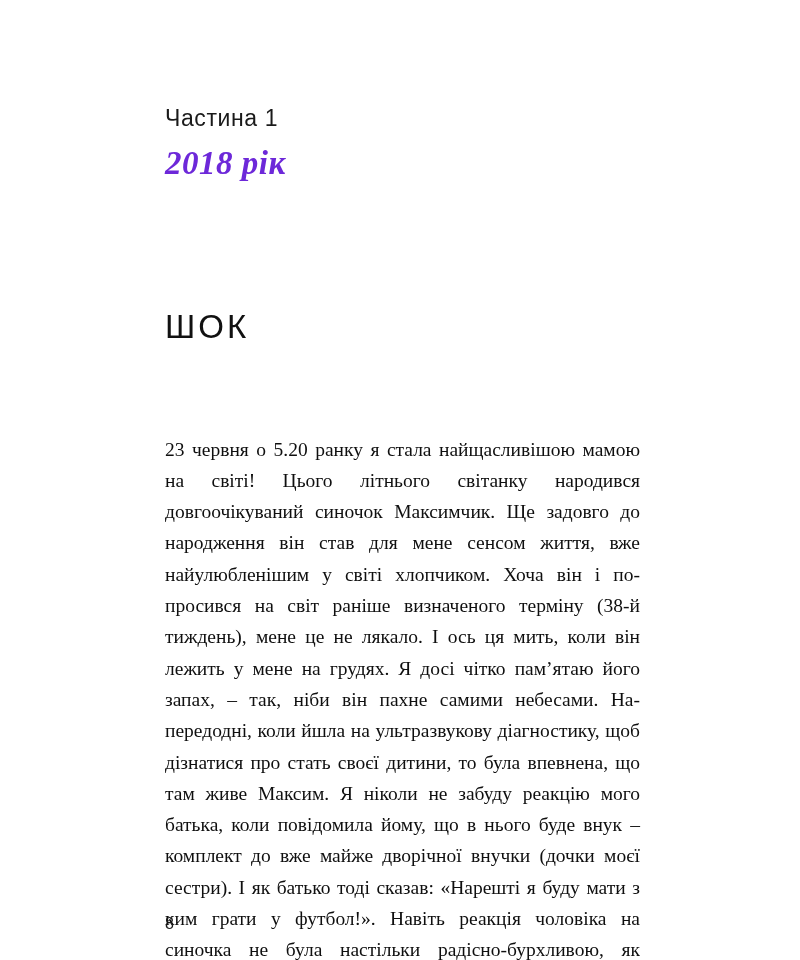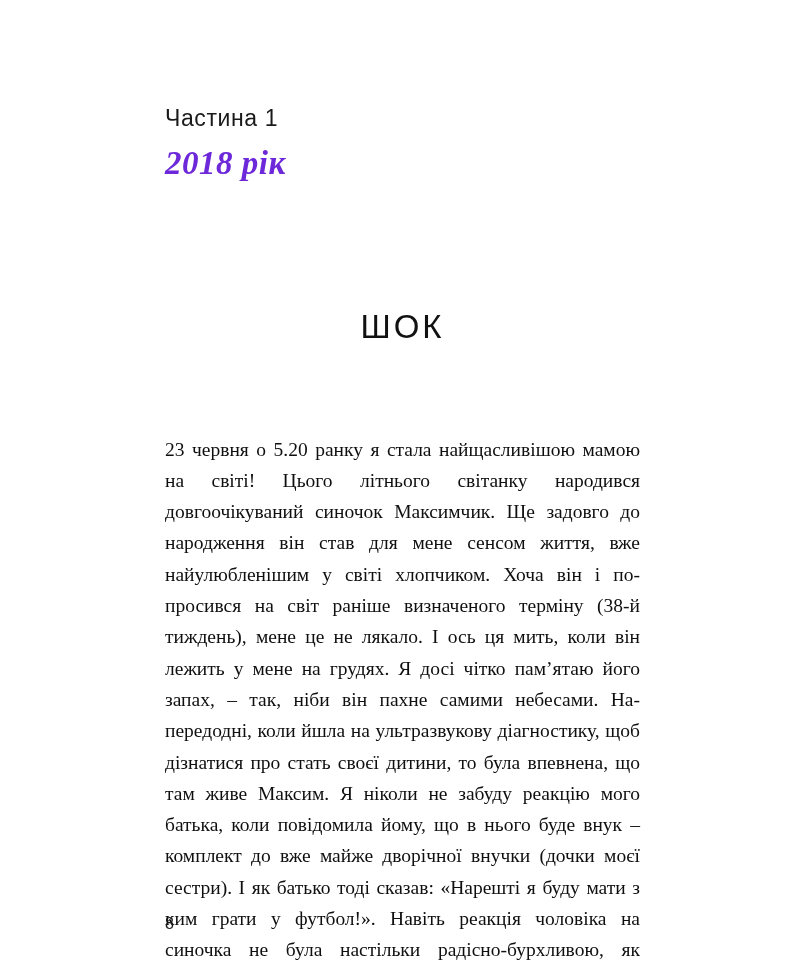--- a/index.html
+++ b/index.html
@@ -48,21 +48,20 @@
     margin-top: 14px;
     letter-spacing: 0.5px;
     line-height: 1.1;
   }
 
   .chapter-title {
     font-family: "Liberation Sans", "DejaVu Sans", sans-serif;
     font-size: 33px;
     font-weight: 400;
     letter-spacing: 3px;
-    text-align: center;
     color: #111111;
     margin-top: 126px;
   }
 
   .body-text {
     margin-top: 88px;
     font-size: 19.5px;
     line-height: 31.3px;
     text-align: justify;
     text-justify: inter-word;

